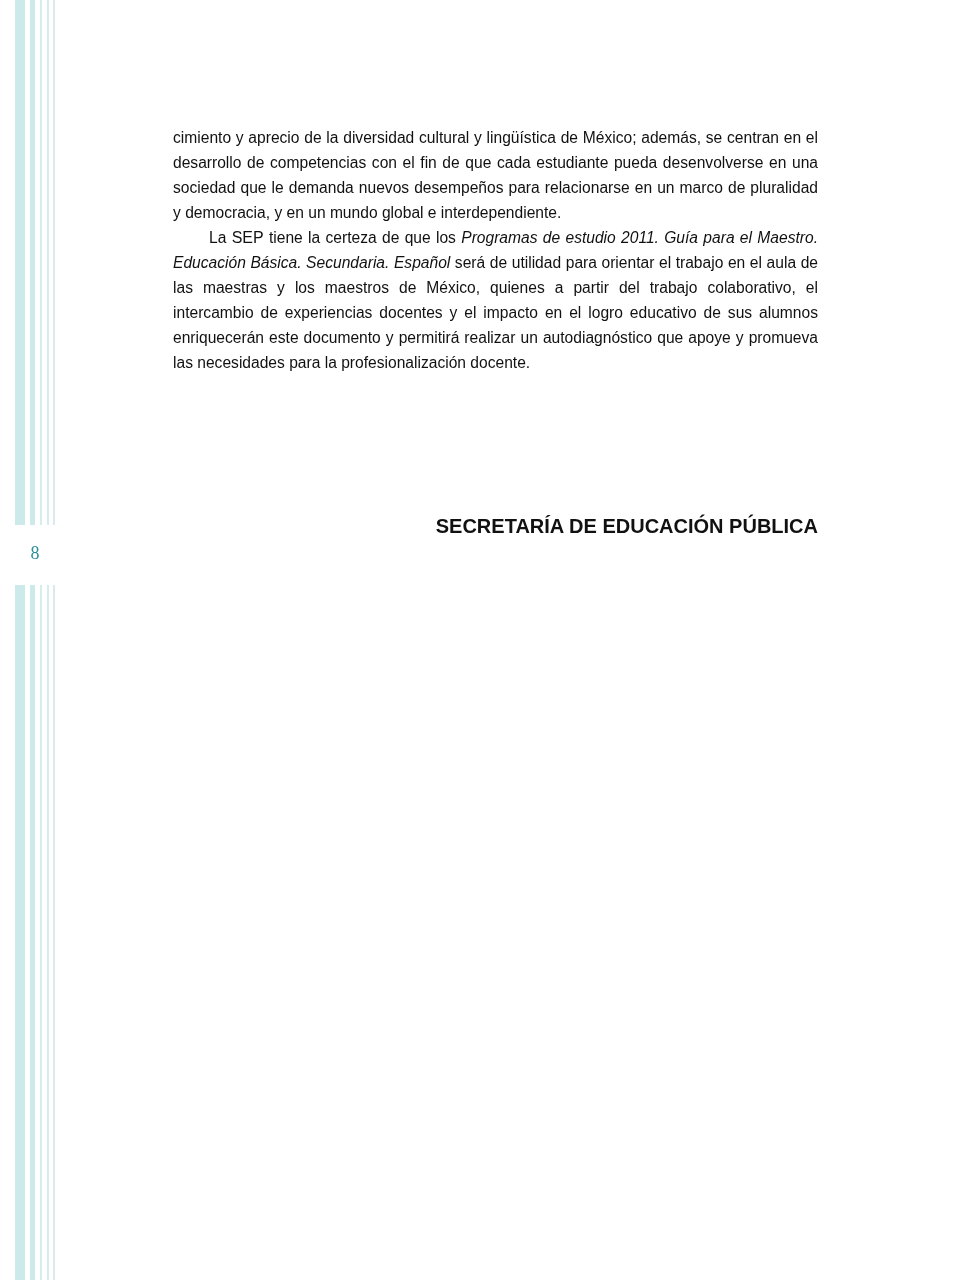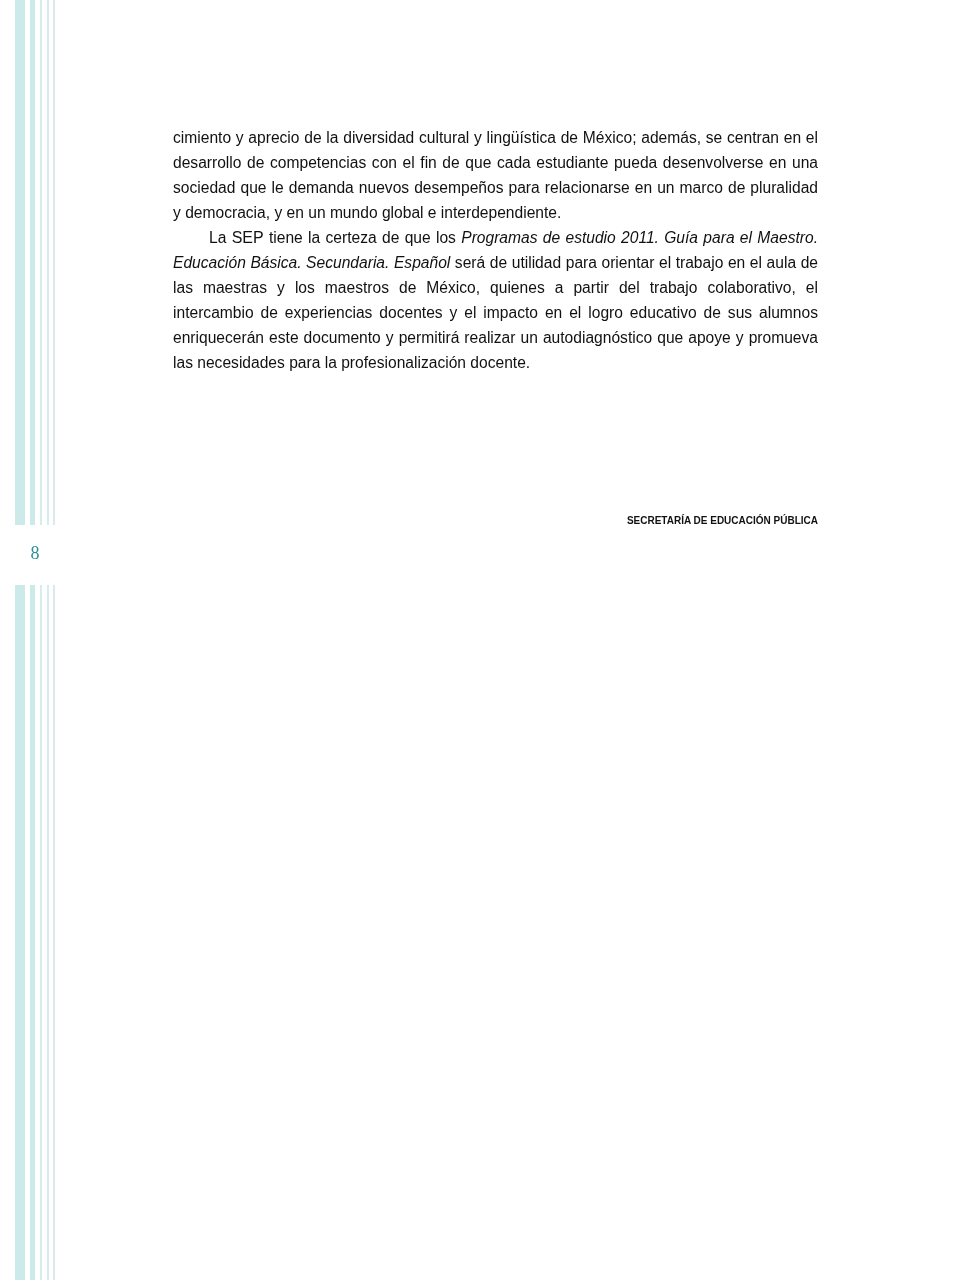--- a/index.html
+++ b/index.html
@@ -15,21 +15,21 @@
   .s5 { left:53px; width:2px; background:#dde8ee; }
   .page-num { position:absolute; left:25px; top:543px; width:20px; text-align:center;
     font-family:"Liberation Serif", serif; font-size:18px; color:#2a8f96; }
   .body-text { position:absolute; left:173px; top:125px; width:645px;
     font-family:"Liberation Sans", sans-serif; font-size:15.6px; line-height:25px; color:#111;
     text-align:justify; }
   .body-text p { margin:0; }
   .body-text p.indent { text-indent:36px; }
   .smallcaps { font-size:16px;margin-top:16px; }
   .signature { position:absolute; right:154px; top:515px;
-    font-family:"Liberation Sans", sans-serif; font-weight:bold; font-size:10px; color:#111; }
+    font-family:"Liberation Sans", sans-serif; font-weight:bold; font-size:20px; color:#111; }
 </style>
 </head>
 <body>
 
 <div class="stripes top">
   <div class="stripe s1"></div>
   <div class="stripe s2"></div>
   <div class="stripe s3"></div>
   <div class="stripe s4"></div>
   <div class="stripe s5"></div>

